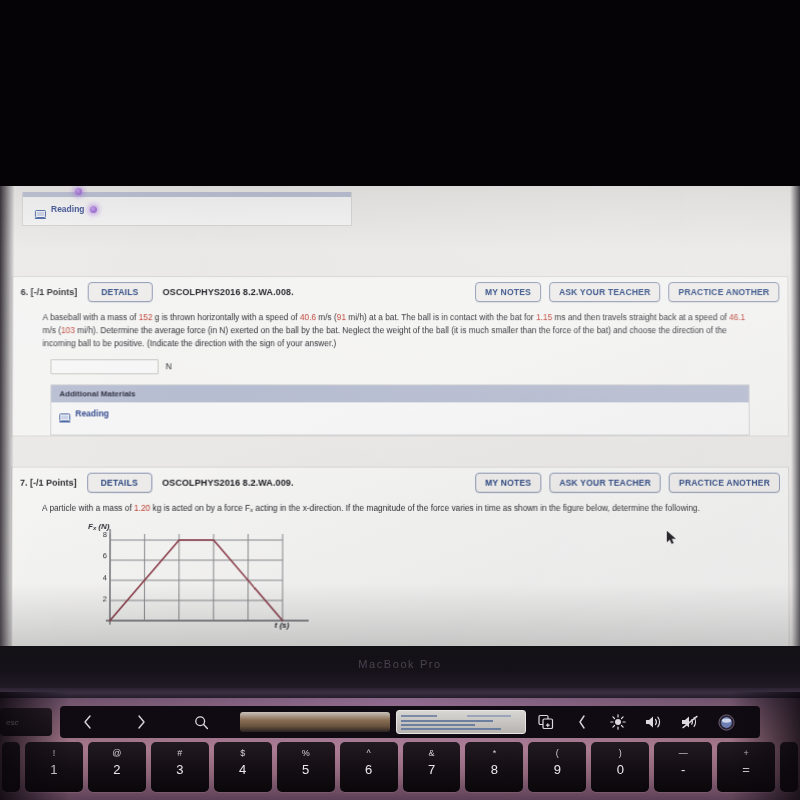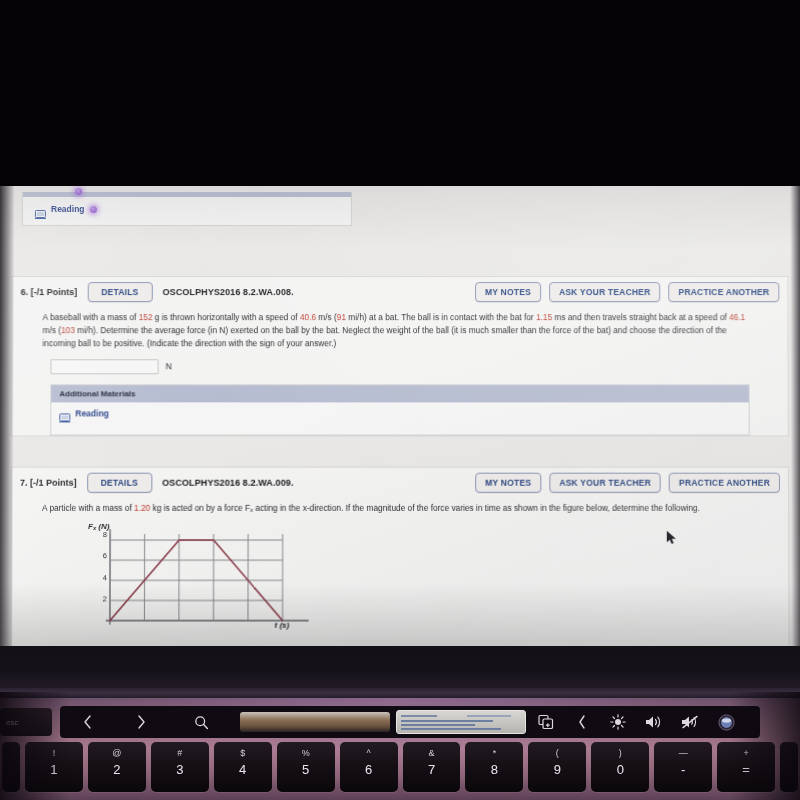--- a/index.html
+++ b/index.html
@@ -424,20 +424,21 @@
       </div>
 
     </div>
     <div class="screen-tint"></div>
     <div class="screen-glare"></div>
     <div class="screen-leftedge"></div>
     <div class="screen-rightedge"></div>
   </div>
 
   <div class="bezel-bottom"></div>
+  <div class="mbp-text">MacBook Pro</div>
   <div class="hinge"></div>
 
   <div class="deck">
     <div class="deck-glow"></div>
   </div>
 
   <div class="esc-key">esc</div>
 
   <div class="touchbar">
     <span class="tb-item tb-back">

